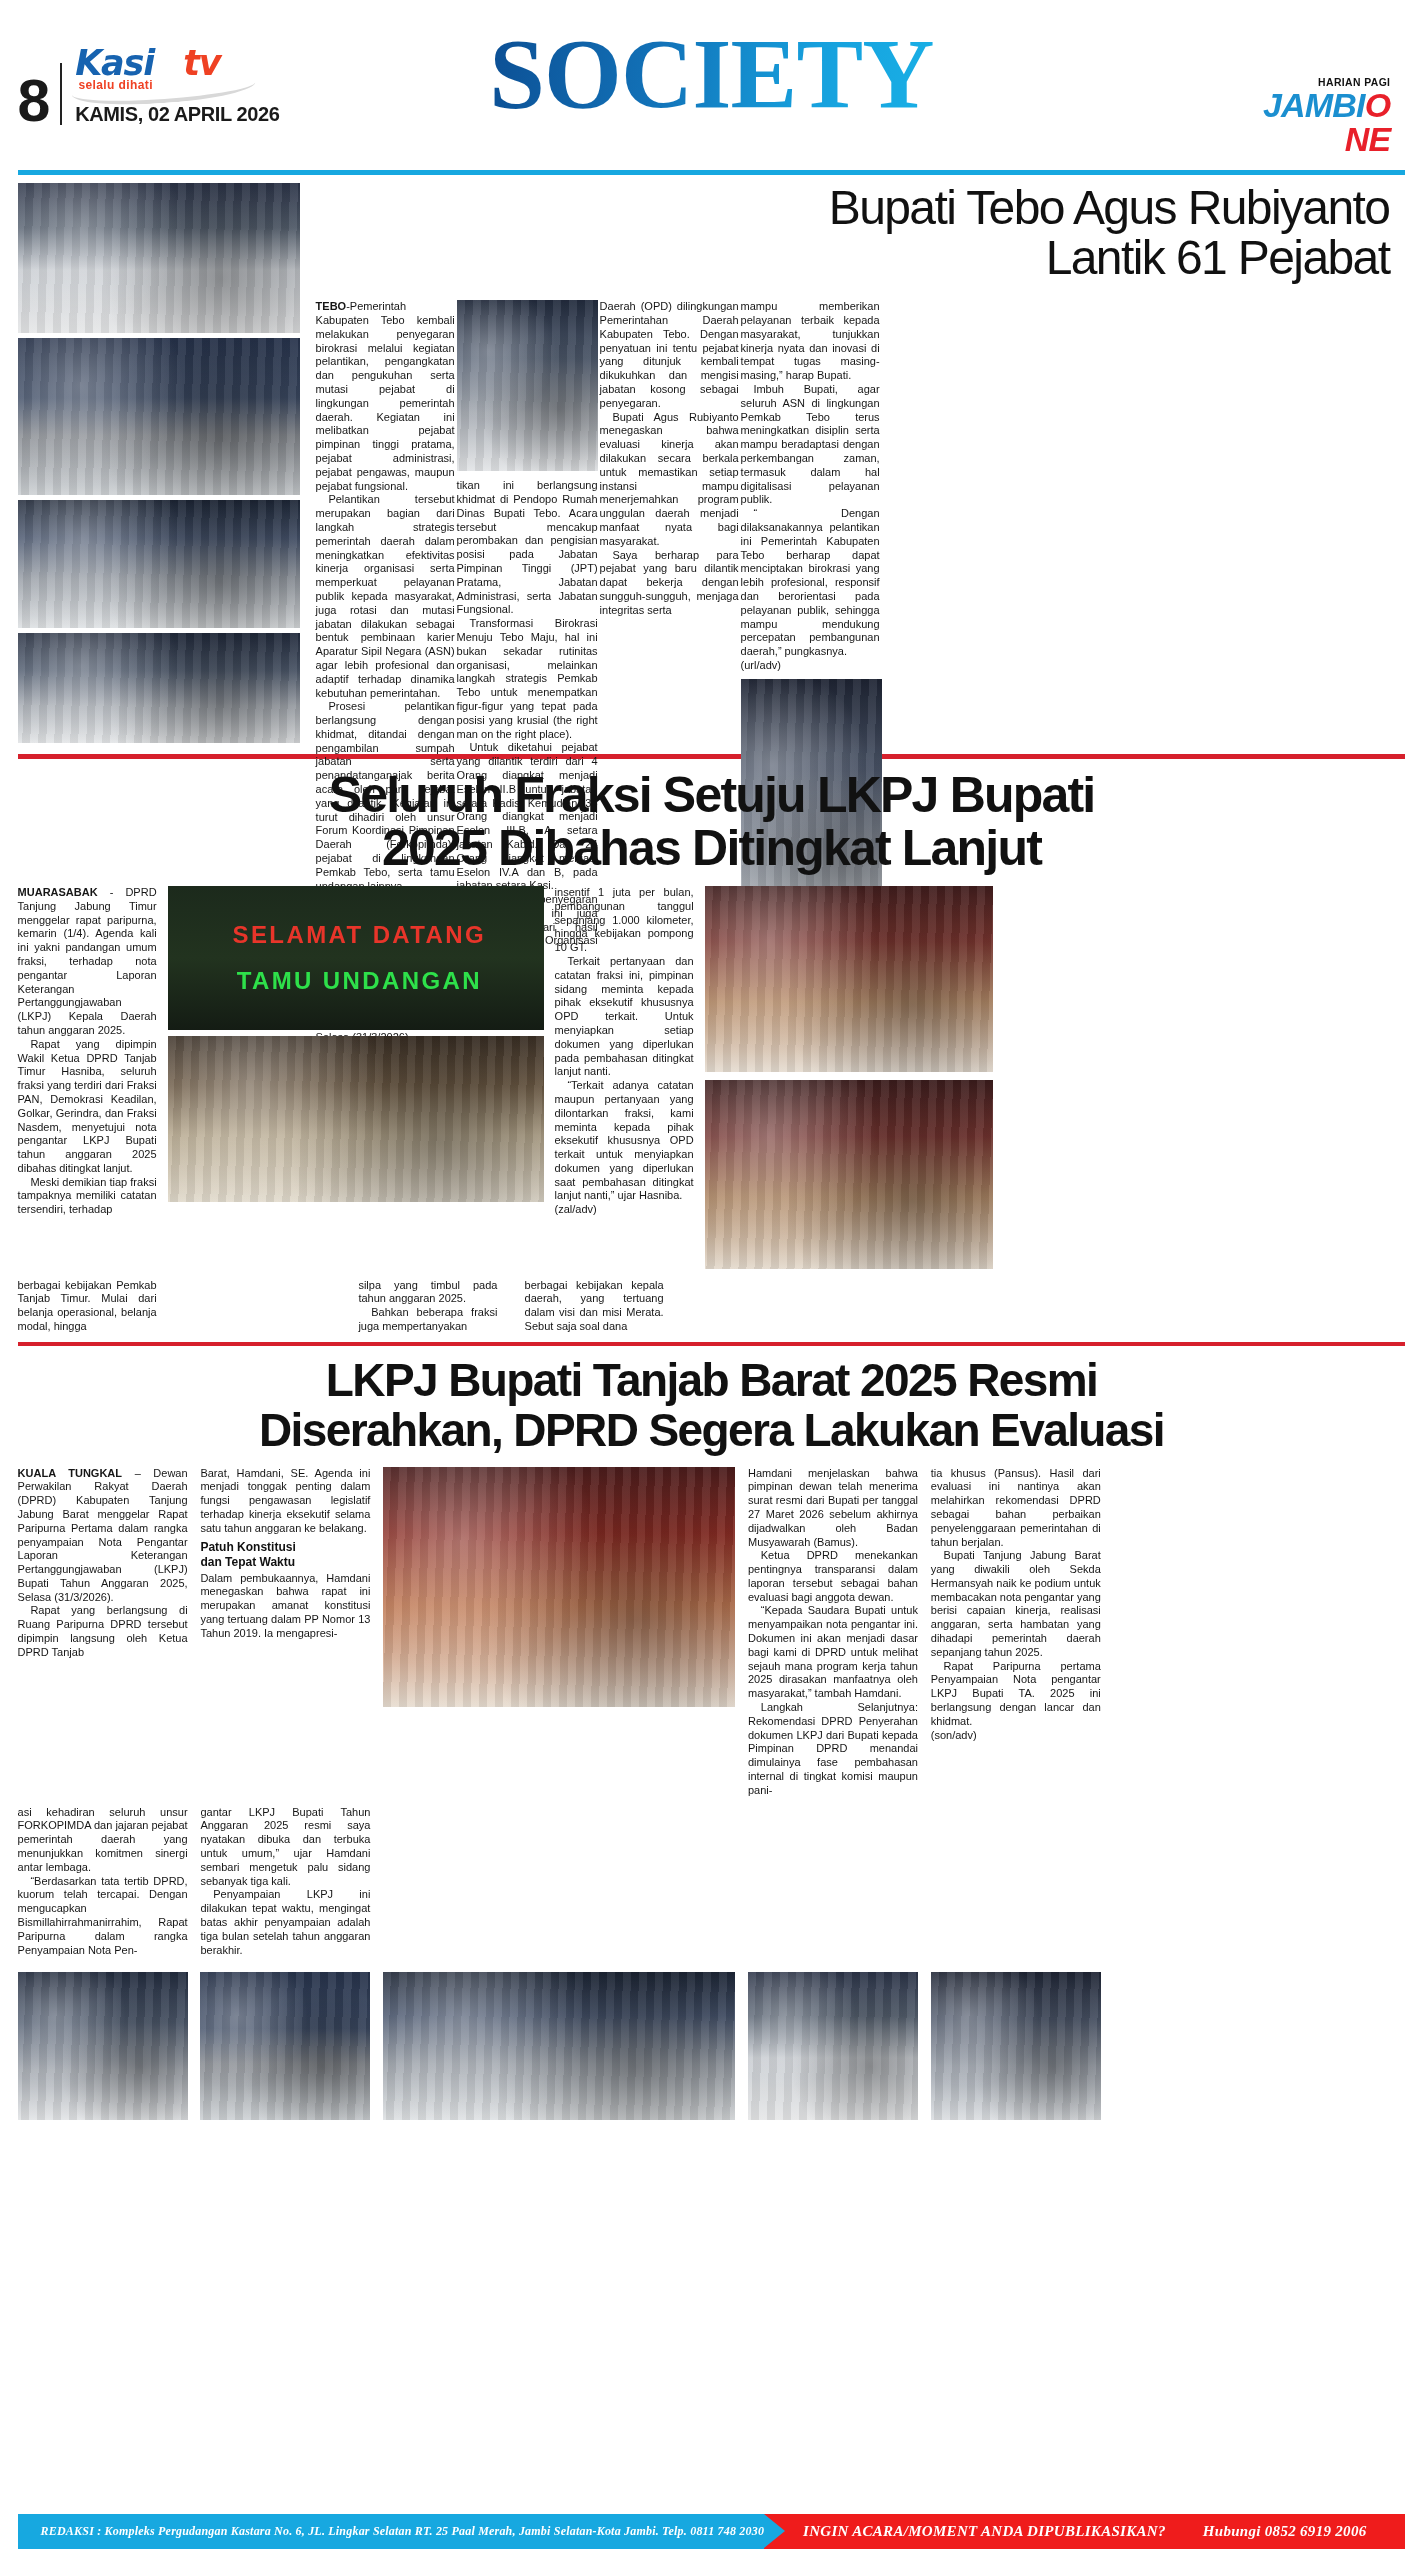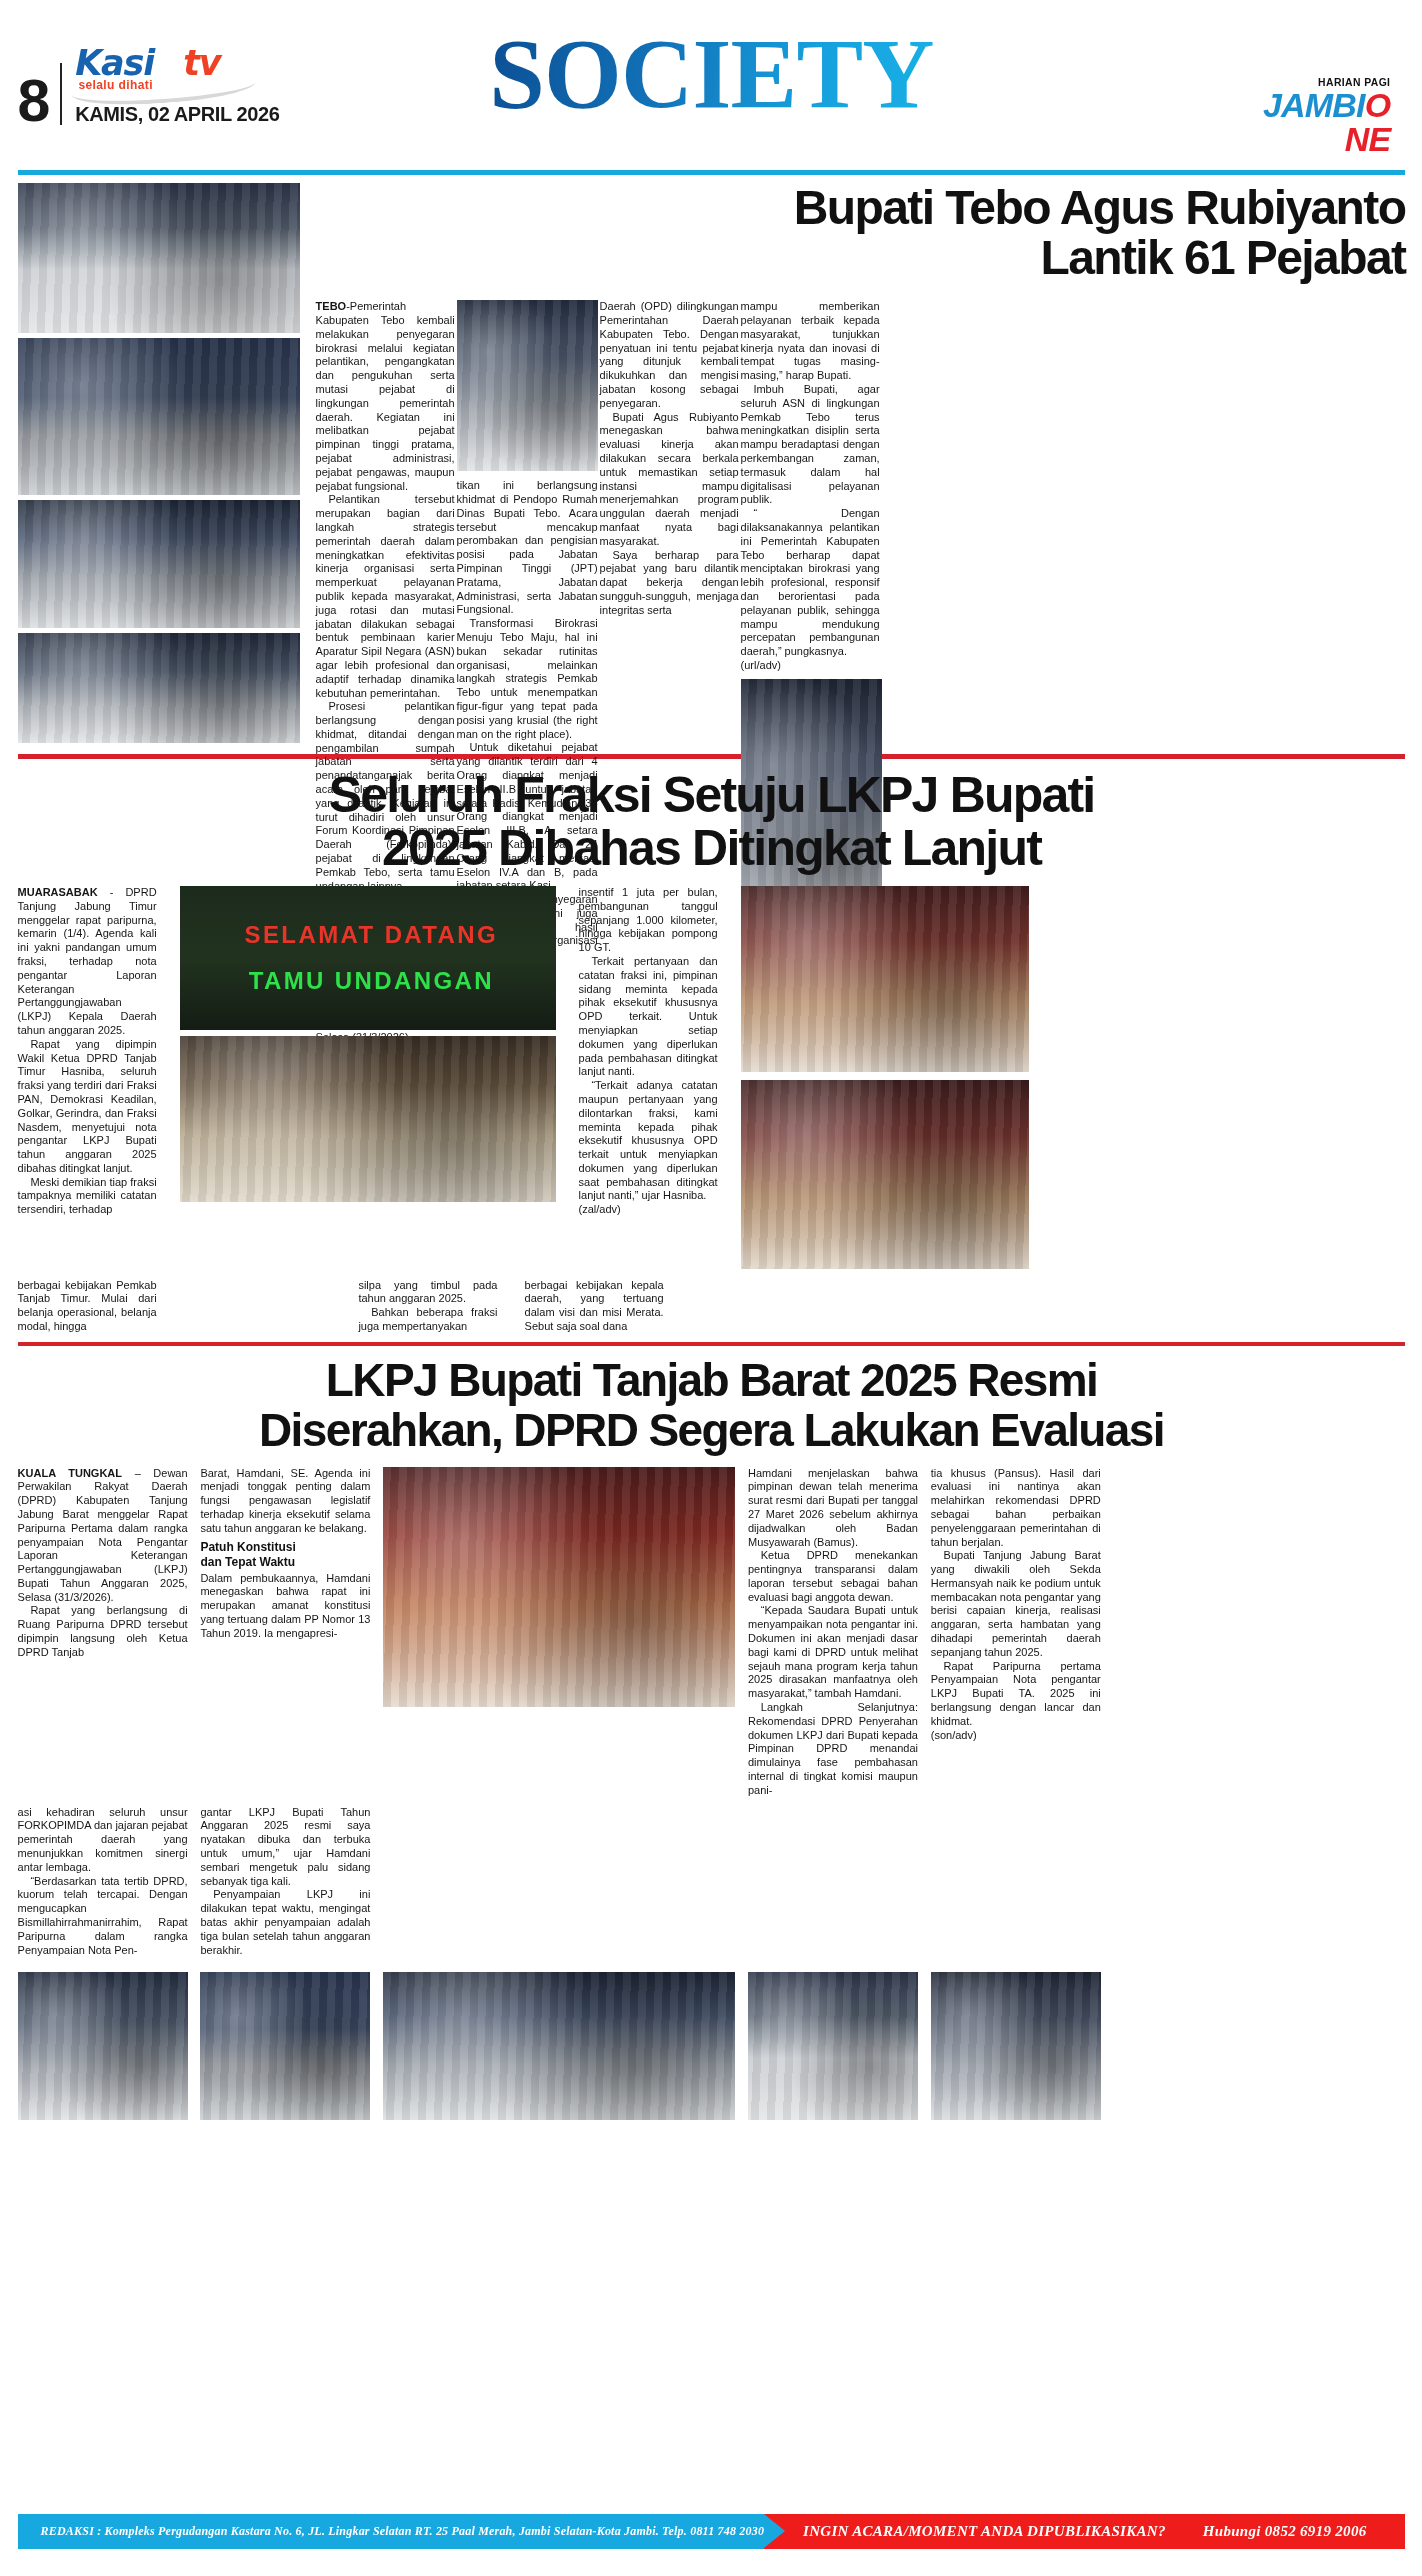--- a/index.html
+++ b/index.html
@@ -73,22 +73,22 @@
       radial-gradient(circle at 72% 64%, rgba(0,0,0,.30), transparent 52%),
       repeating-linear-gradient(92deg, rgba(255,255,255,.07) 0 8px, rgba(0,0,0,.07) 8px 16px);
   }
   .ph-hall{ background:linear-gradient(#26324a 0%,#3c4a63 38%,#8b8f95 62%,#cfd3d6 100%); }
   .ph-cer{ background:linear-gradient(#2b3347 0%,#55606f 30%,#c9cdd2 58%,#e6e7e8 100%); }
   .ph-group{ background:linear-gradient(#1d2636 0%,#46536b 30%,#9aa0a8 62%,#dfe2e4 100%); }
   .ph-crowd{ background:linear-gradient(#222b3d 0%,#4e5a6d 34%,#a8adb4 66%,#e3e5e7 100%); }
   .ph-podium{ background:linear-gradient(#1e2433 0%,#4a5467 32%,#9ea4ad 64%,#dcdfe2 100%); }
 
   .a1-head{
-    position:absolute; left:298px; right:0; top:0;
-    font-family:"Liberation Sans", sans-serif; font-weight:bold;
+    position:absolute; left:298px; right:16px; top:0;
+    font-family:"Liberation Sans", sans-serif; font-weight:normal;
     font-size:48px; line-height:50px; letter-spacing:-1.6px;
     text-align:right; color:#111;
   }
   .a1-body{ position:absolute; left:298px; right:0; top:117px; bottom:0;
             display:flex; gap:2px; }
   .a1-c{ width:139px; }
   .a1-c.wide{ width:141px; }
   .a1-photo-right{ width:141px; height:171px; margin-bottom:8px; }
   .a1-photo-bupati{ width:141px; height:288px; margin-top:6.4px; }
 
@@ -104,21 +104,21 @@
   .rule-red{ height:4.8px; background:#d6202c; margin:11.2px 0 0 0; }
   .rule-red2{ height:4px; background:#d6202c; margin:8px 0 0 0; }
 
   
   .a2{ position:relative; margin-top:9.6px; }
   .a2-head{
     font-family:"Liberation Sans",sans-serif; font-weight:bold;
     font-size:50px; line-height:53px; letter-spacing:-1.8px;
     text-align:center; color:#111;
   }
-  .a2-grid{ display:flex; gap:23px; margin-top:11.2px; }
+  .a2-grid{ display:flex; gap:11px; margin-top:11.2px; }
   .a2-col{ width:139px; }
   .a2-mid{ width:376px; }
   .a2-right{ width:288px; }
   .ph-led{ width:376px; height:144px;
     background:linear-gradient(#1c2a1c 0%,#22331f 50%,#141c14 100%); position:relative; }
   .ph-led .led1,.ph-led .led2{
     position:absolute; left:12%; width:78%; text-align:center;
     font-family:"Liberation Sans",sans-serif; font-weight:bold; letter-spacing:2.4px;
   }
   .ph-led .led1{ top:24%; font-size:24px; color:#e8352a; }

